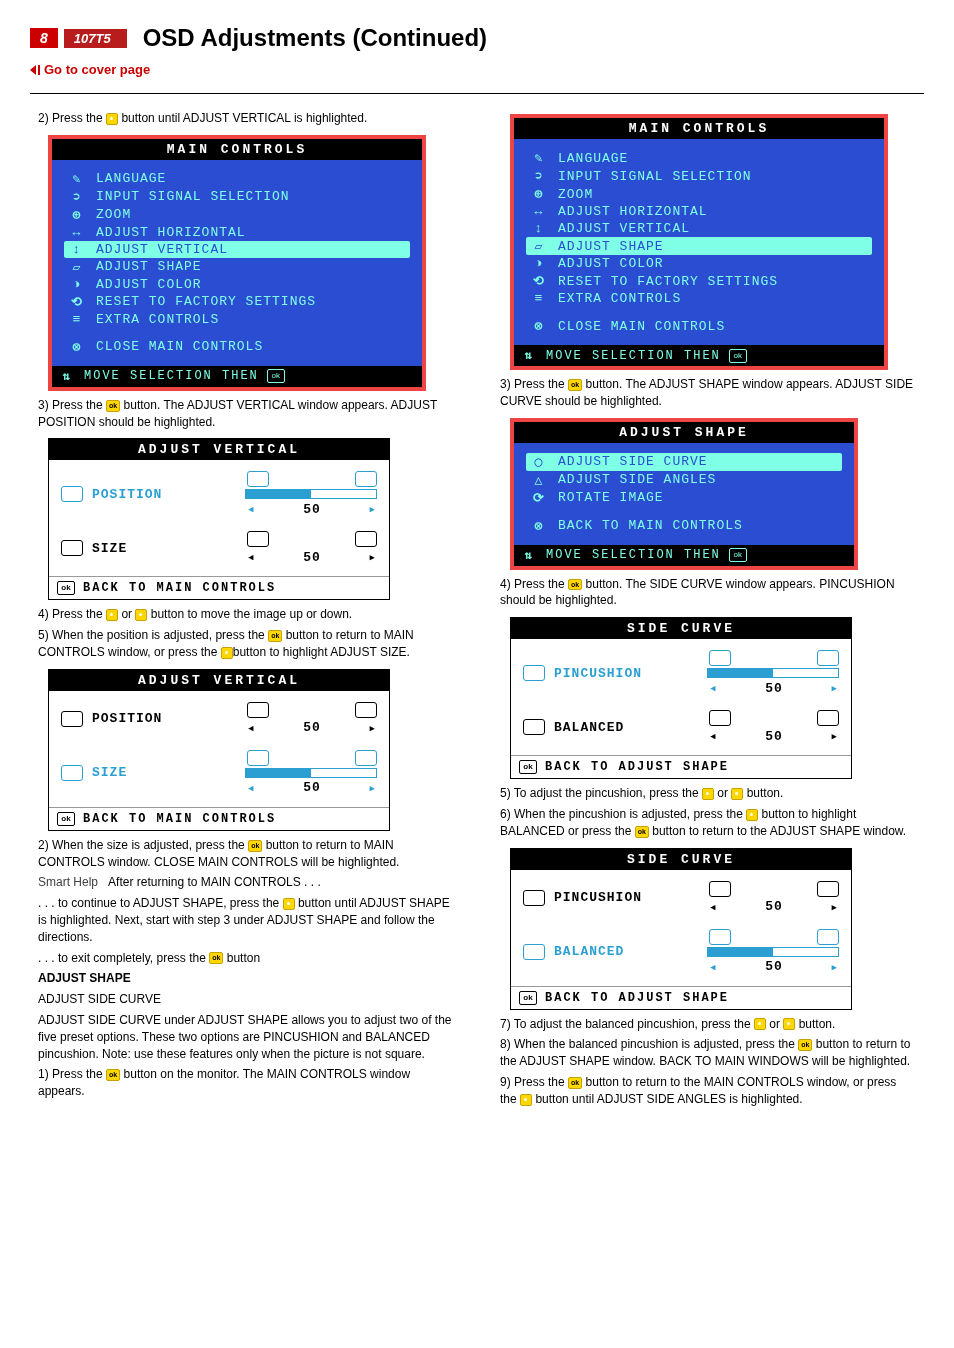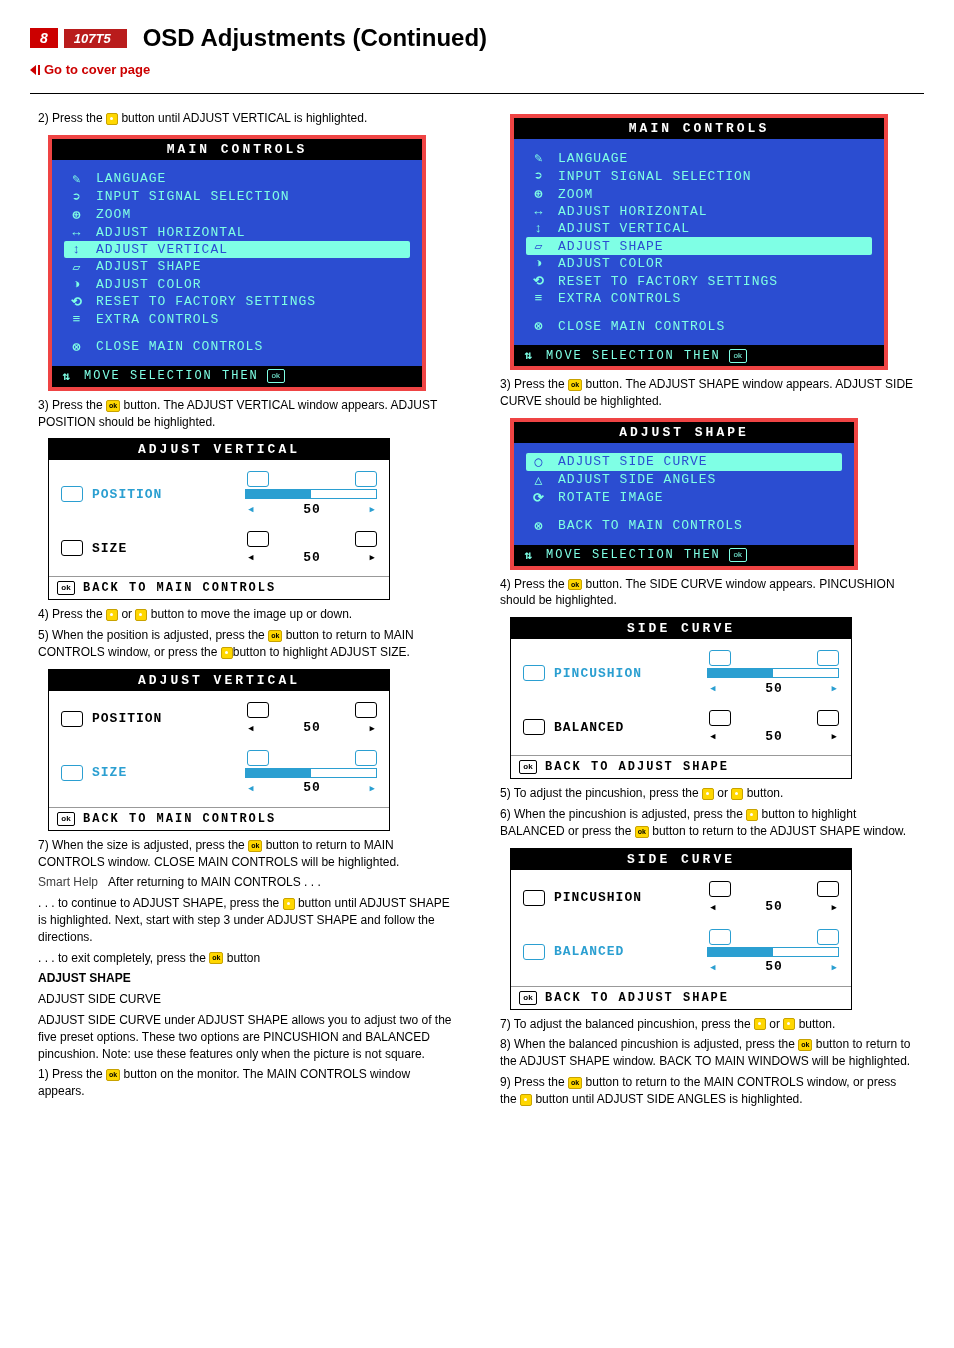--- a/index.html
+++ b/index.html
@@ -375,21 +375,21 @@
               </div>
           </div>
         </div>
       </div>
       <div class="adj-footer">
           <span class="sq">ok</span>
           <span>BACK TO MAIN CONTROLS</span>
         </div>
     </div>
 
-    <div class="para"><span>7) When the size is adjusted, press the</span> <span class="btn-ok">ok</span> <span>button to return to MAIN CONTROLS window. CLOSE MAIN CONTROLS will be highlighted.</span></div>
+    <div class="para"><span>2) When the size is adjusted, press the</span> <span class="btn-ok">ok</span> <span>button to return to MAIN CONTROLS window. CLOSE MAIN CONTROLS will be highlighted.</span></div>
 
     <div class="para"><span class="red">Smart Help</span>&nbsp;&nbsp;&nbsp;<span>After returning to MAIN CONTROLS . . .</span></div>
     <div class="para"><span>. . . to continue to ADJUST SHAPE, press the</span> <span class="btn-dot"></span> <span>button until ADJUST SHAPE is highlighted. Next, start with step 3 under ADJUST SHAPE and follow the directions.</span></div>
     <div class="para"><span>. . . to exit completely, press the</span> <span class="btn-ok">ok</span> <span>button</span></div>
 
     <div class="para bold">ADJUST SHAPE</div>
     <div class="para">ADJUST SIDE CURVE</div>
     <div class="para">ADJUST SIDE CURVE under ADJUST SHAPE allows you to adjust two of the five preset options. These two options are PINCUSHION and BALANCED pincushion. Note: use these features only when the picture is not square.</div>
     <div class="para"><span>1) Press the</span> <span class="btn-ok">ok</span> <span>button on the monitor. The MAIN CONTROLS window appears.</span></div>
   </div>

